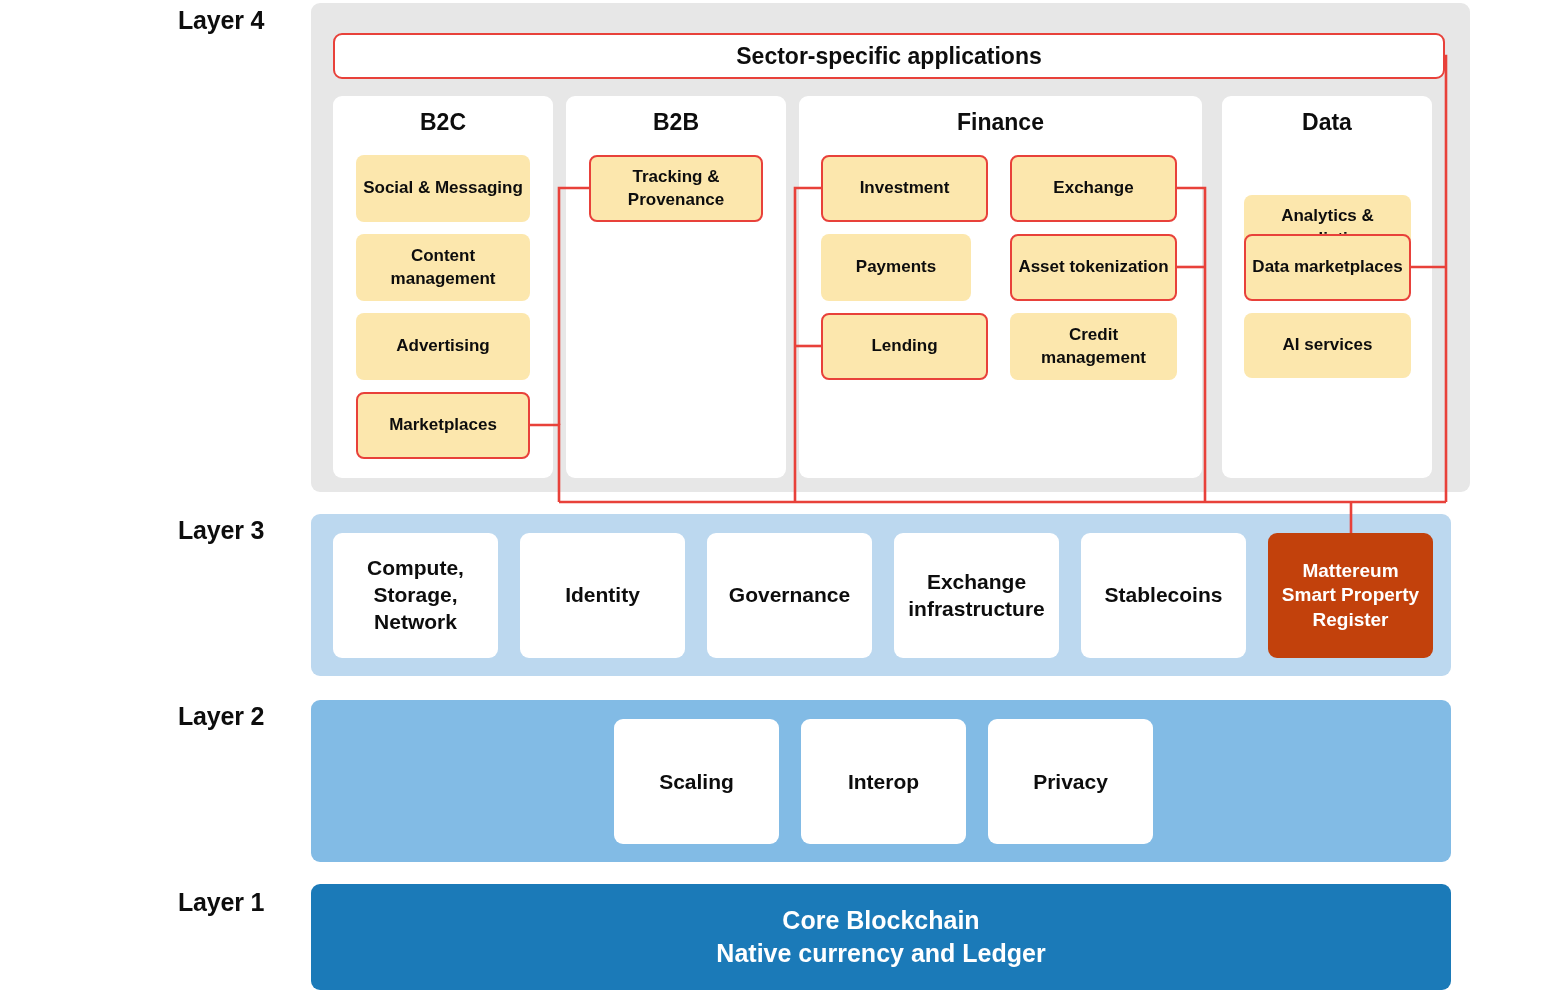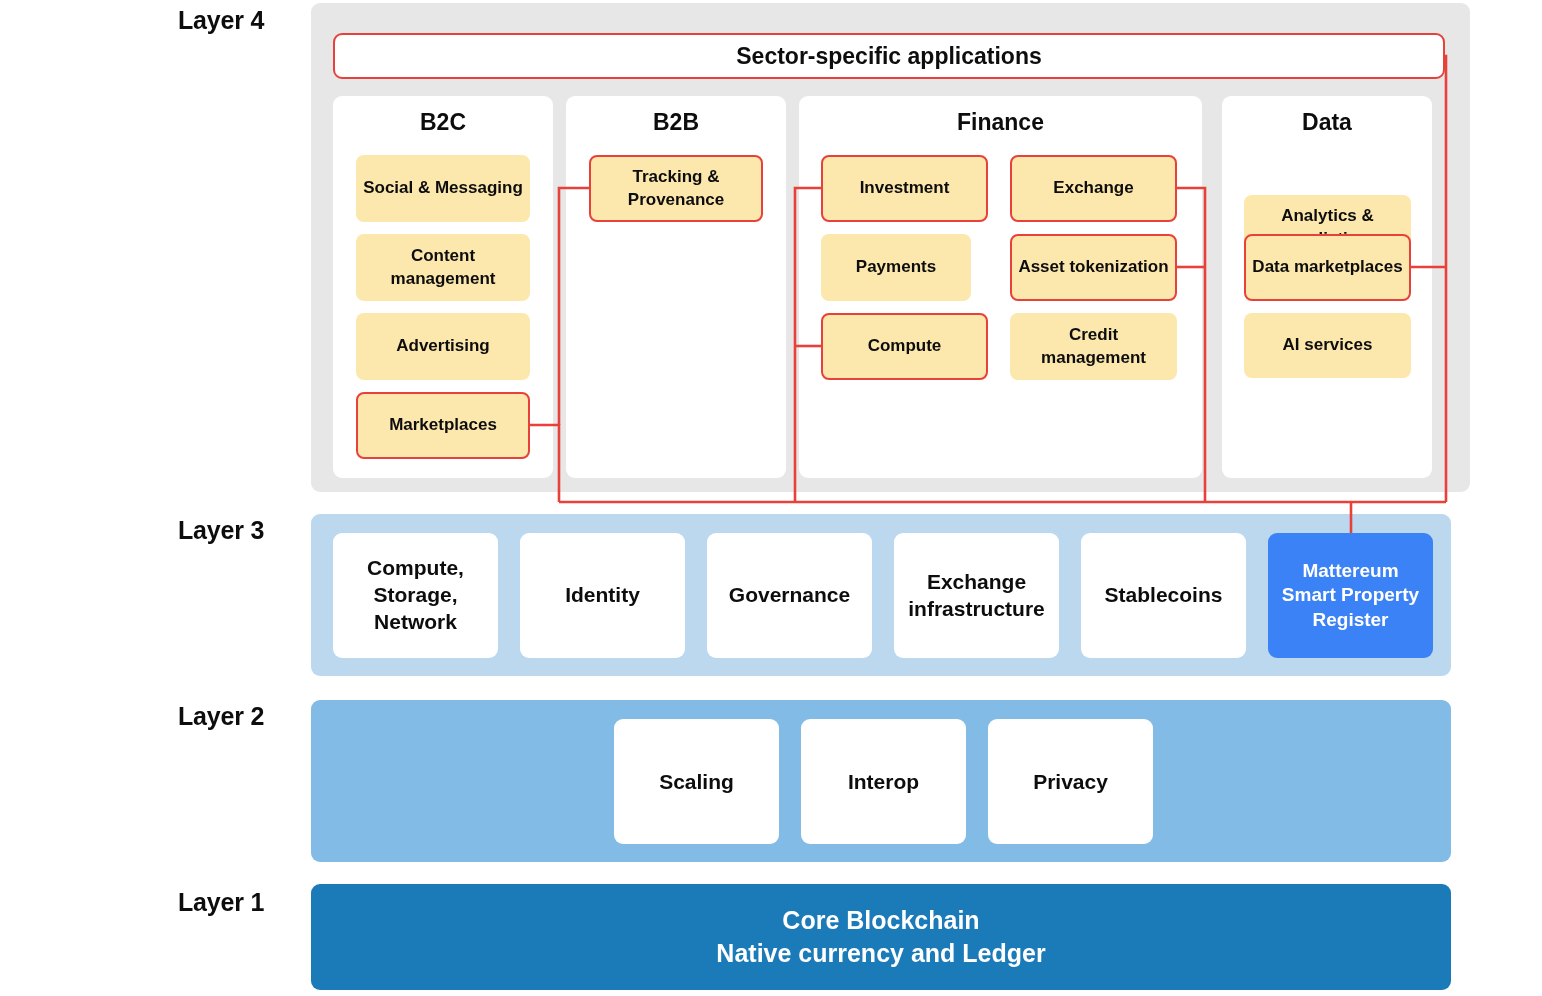--- a/index.html
+++ b/index.html
@@ -74,21 +74,21 @@
     position: absolute;
     top: 533px; height: 125px;
     background: #ffffff;
     border-radius: 9px;
     display: flex; align-items: center; justify-content: center;
     text-align: center; line-height: 1.28;
     font-size: 21px; font-weight: 700; color: #0d0d0d;
     padding: 0 5px;
     z-index: 5;
   }
-  .l3-box.red { background: #3b82f6; color: #ffffff; font-size: 19px; }
+  .l3-box.red { background: #c2410c; color: #ffffff; font-size: 19px; }
 
   
   #layer2 {
     position: absolute;
     left: 311px; top: 700px; width: 1140px; height: 162px;
     background: #82bbe5;
     border-radius: 9px;
   }
   .l2-box {
     position: absolute;
@@ -140,21 +140,21 @@
   <div class="cat-card" style="left:566px; width:220px; height:382px;">
     <div class="cat-title">B2B</div>
   </div>
   <div class="chip hl" style="left:589px; top:155px; width:174px; height:67px; z-index:5;">Tracking &amp; Provenance</div>
 
   <div class="cat-card" style="left:799px; width:403px; height:382px;">
     <div class="cat-title">Finance</div>
   </div>
   <div class="chip hl" style="left:821px; top:155px; width:167px; height:67px; z-index:5;">Investment</div>
   <div class="chip" style="left:821px; top:234px; width:150px; height:67px;">Payments</div>
-  <div class="chip hl" style="left:821px; top:313px; width:167px; height:67px; z-index:5;">Compute</div>
+  <div class="chip hl" style="left:821px; top:313px; width:167px; height:67px; z-index:5;">Lending</div>
   <div class="chip hl" style="left:1010px; top:155px; width:167px; height:67px; z-index:5;">Exchange</div>
   <div class="chip hl" style="left:1010px; top:234px; width:167px; height:67px; z-index:5;">Asset tokenization</div>
   <div class="chip" style="left:1010px; top:313px; width:167px; height:67px;">Credit management</div>
 
   <div class="cat-card" style="left:1222px; width:210px; height:382px;">
     <div class="cat-title">Data</div>
   </div>
   <div class="chip" style="left:1244px; top:155px; width:167px; height:65px;margin-top:40px;">Analytics &amp; prediction</div>
   <div class="chip hl" style="left:1244px; top:234px; width:167px; height:67px; z-index:5;">Data marketplaces</div>
   <div class="chip" style="left:1244px; top:313px; width:167px; height:65px;">AI services</div>

